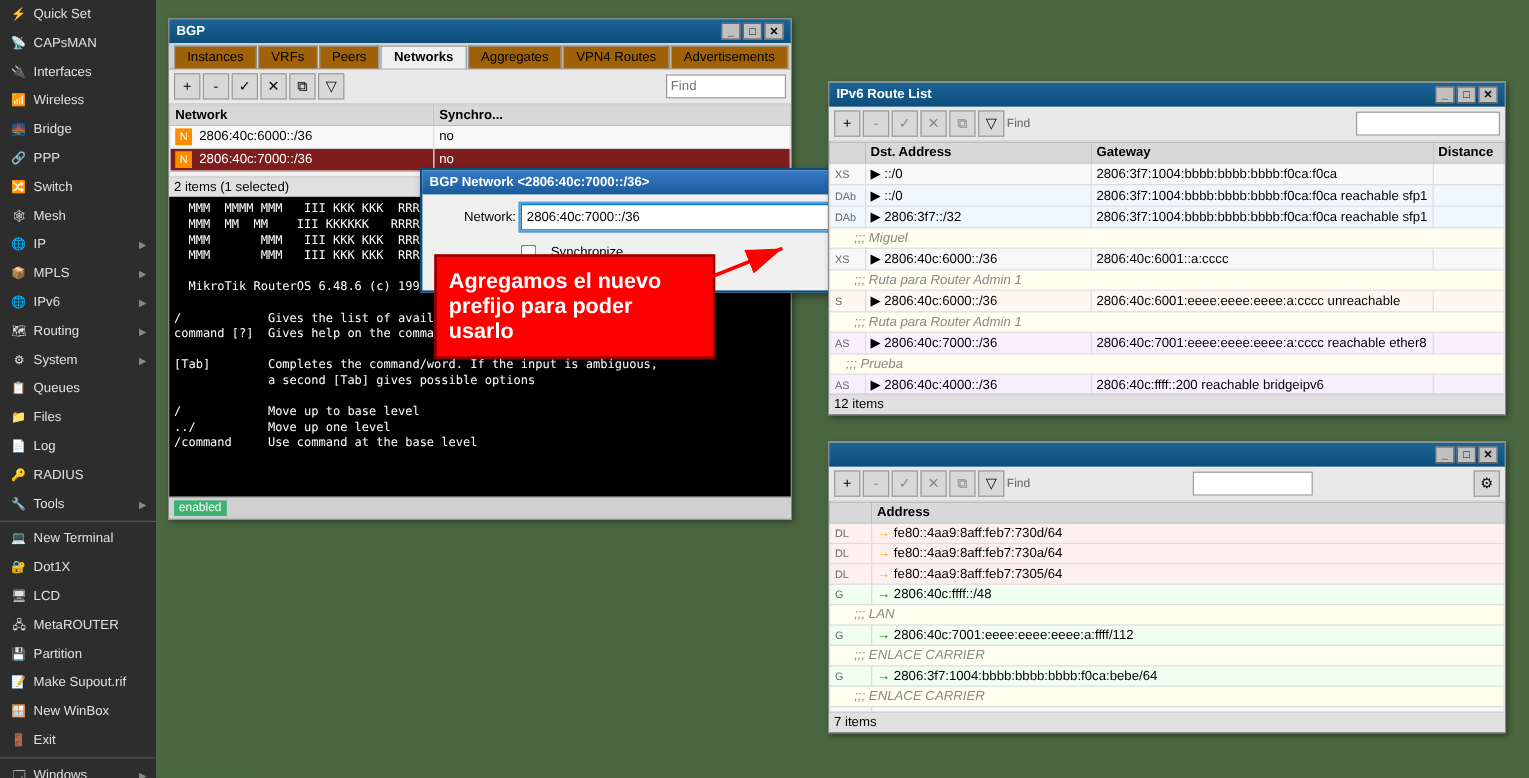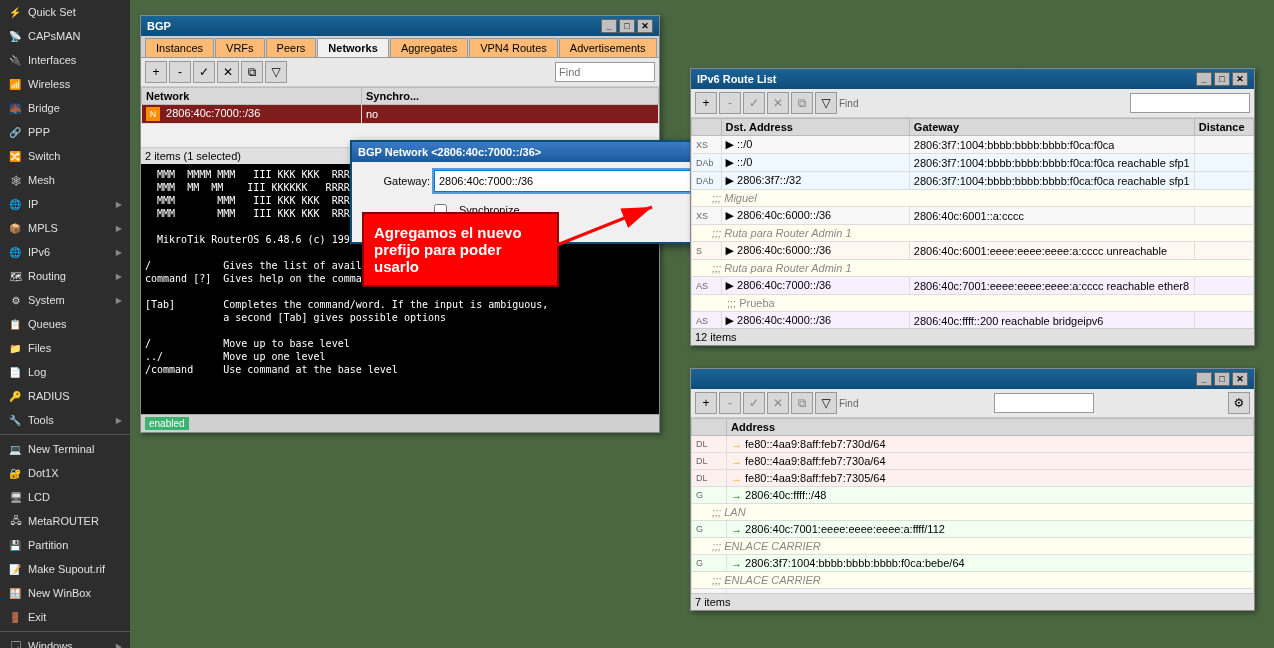--- a/index.html
+++ b/index.html
@@ -21,21 +21,21 @@
     .window-title .title-text { flex: 1; }
     .window-controls { display: flex; gap: 2px; }
     .window-btn { width: 16px; height: 14px; border: 1px solid #666; background: #c0c0c0; cursor: pointer; display: flex; align-items: center; justify-content: center; font-size: 9px; color: #000; }
     .window-btn.close { background: #c0c0c0; }
 
     
     .bgp-window { left: 140px; top: 15px; width: 520px; }
     
     
     .tab-bar { display: flex; background: #d0d0d0; border-bottom: 1px solid #999; padding-top: 2px; padding-left: 4px; gap: 1px; }
-    .tab { padding: 3px 10px; background: #fdba74; border: 1px solid #999; border-bottom: none; cursor: pointer; font-size: 11px; }
+    .tab { padding: 3px 10px; background: #a16207; border: 1px solid #999; border-bottom: none; cursor: pointer; font-size: 11px; }
     .tab.active { background: #f0f0f0; font-weight: bold; }
 
     
     .toolbar { display: flex; align-items: center; padding: 3px 4px; gap: 2px; background: #e8e8e8; border-bottom: 1px solid #ccc; }
     .tool-btn { width: 22px; height: 22px; border: 1px solid #999; background: #d8d8d8; cursor: pointer; display: flex; align-items: center; justify-content: center; font-size: 12px; }
     .search-box { margin-left: auto; width: 100px; height: 20px; border: 1px solid #999; padding: 0 3px; font-size: 11px; background: white; }
 
     
     .data-table { width: 100%; border-collapse: collapse; font-size: 11px; }
     .data-table th { background: #d8d8d8; border: 1px solid #bbb; padding: 2px 4px; text-align: left; font-weight: bold; position: sticky; top: 0; }
@@ -232,20 +232,27 @@
     </div>
     <div class="bgp-table-container table-container">
       <table class="data-table">
         <thead>
           <tr>
             <th style="width:220px;">Network</th>
             <th>Synchro...</th>
           </tr>
         </thead>
         <tbody>
+          <tr class="row-xs">
+            <td>
+              <span style="display:inline-block;width:14px;height:14px;background:#ff8c00;margin-right:3px;vertical-align:middle;font-size:9px;color:white;text-align:center;line-height:14px;">N</span>
+              2806:40c:6000::/36
+            </td>
+            <td>no</td>
+          </tr>
           <tr class="selected">
             <td>
               <span style="display:inline-block;width:14px;height:14px;background:#ff8c00;margin-right:3px;vertical-align:middle;font-size:9px;color:white;text-align:center;line-height:14px;">N</span>
               2806:40c:7000::/36
             </td>
             <td>no</td>
           </tr>
         </tbody>
       </table>
     </div>
@@ -280,30 +287,30 @@
 
   <div class="dialog" style="left:220px; top:140px; width:480px;">
     <div class="dialog-title">
       <span>BGP Network &lt;2806:40c:7000::/36&gt;</span>
       <div style="margin-left:auto; display:flex; gap:2px;">
         <div class="window-btn">✕</div>
       </div>
     </div>
     <div style="display:flex; padding:8px 80px 8px 8px; flex-direction:column; gap:6px; min-height:80px;">
       <div class="dialog-row">
-        <span class="dialog-label">Gateway:</span>
+        <span class="dialog-label">Network:</span>
         <input type="text" class="dialog-input" style="outline: rgb(91, 155, 213) solid 2px;" value="2806:40c:7000::/36">
       </div>
       <div class="dialog-checkbox">
         <input type="checkbox" style="">
         <span>Synchronize</span>
       </div>
     </div>
 
-    <div class="annotation-box" style="left:10px; top:70px; width:197px; font-size:15px; font-weight:bold; background:red; color:white; padding:10px;">
+    <div class="annotation-box" style="left:10px; top:70px; width:234px; font-size:18px; font-weight:bold; background:red; color:white; padding:10px;">
       <span style="white-space:pre-line;">Agregamos el nuevo
 prefijo para poder
 usarlo</span>
     </div>
 
     <svg style="position:absolute; left:180px; top:50px; width:140px; height:60px; pointer-events:none;">
       <defs>
         <marker id="arrowhead" markerWidth="10" markerHeight="7" refX="10" refY="3.5" orient="auto">
           <polygon points="0 0, 10 3.5, 0 7" fill="red"></polygon>
         </marker>
@@ -391,21 +398,21 @@
           <tr style="background:#fffff0;">
             <td colspan="4" style="color:#888;font-style:italic;padding-left:20px;">;;; Ruta para Router Admin 1</td>
           </tr>
           <tr style="background:#f8f0ff;">
             <td style="font-size:9px;color:#666;">AS</td>
             <td>▶ 2806:40c:7000::/36</td>
             <td>2806:40c:7001:eeee:eeee:eeee:a:cccc reachable ether8</td>
             <td></td>
           </tr>
           <tr style="background:#fffff0;">
-            <td colspan="4" style="color:#888;padding-left:35px;">;;; Prueba</td>
+            <td colspan="4" style="color:#888;font-style:italic;padding-left:13px;">;;; Prueba</td>
           </tr>
           <tr style="background:#f8f0ff;">
             <td style="font-size:9px;color:#666;">AS</td>
             <td>▶ 2806:40c:4000::/36</td>
             <td>2806:40c:ffff::200 reachable bridgeipv6</td>
             <td></td>
           </tr>
 
         </tbody>
       </table>

